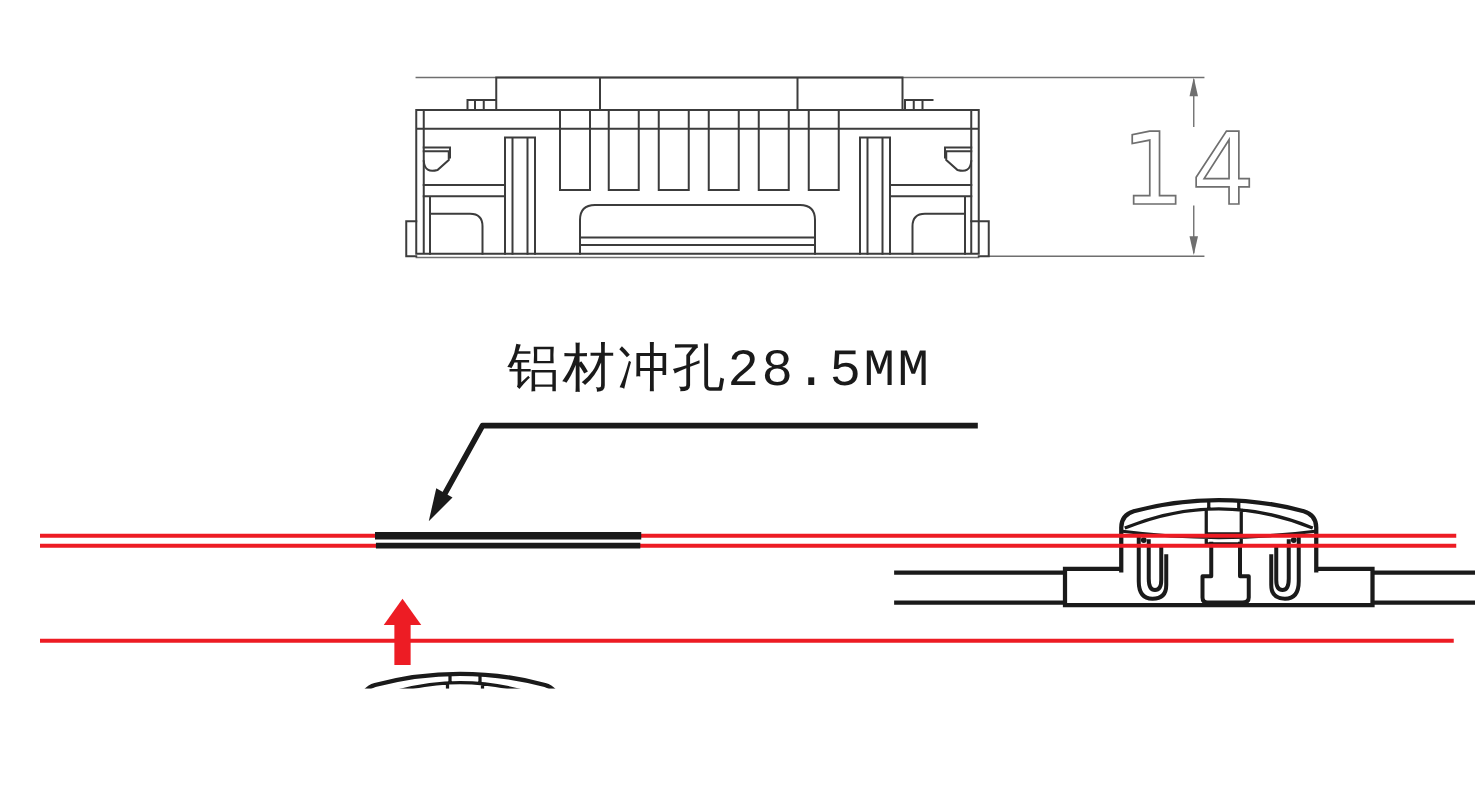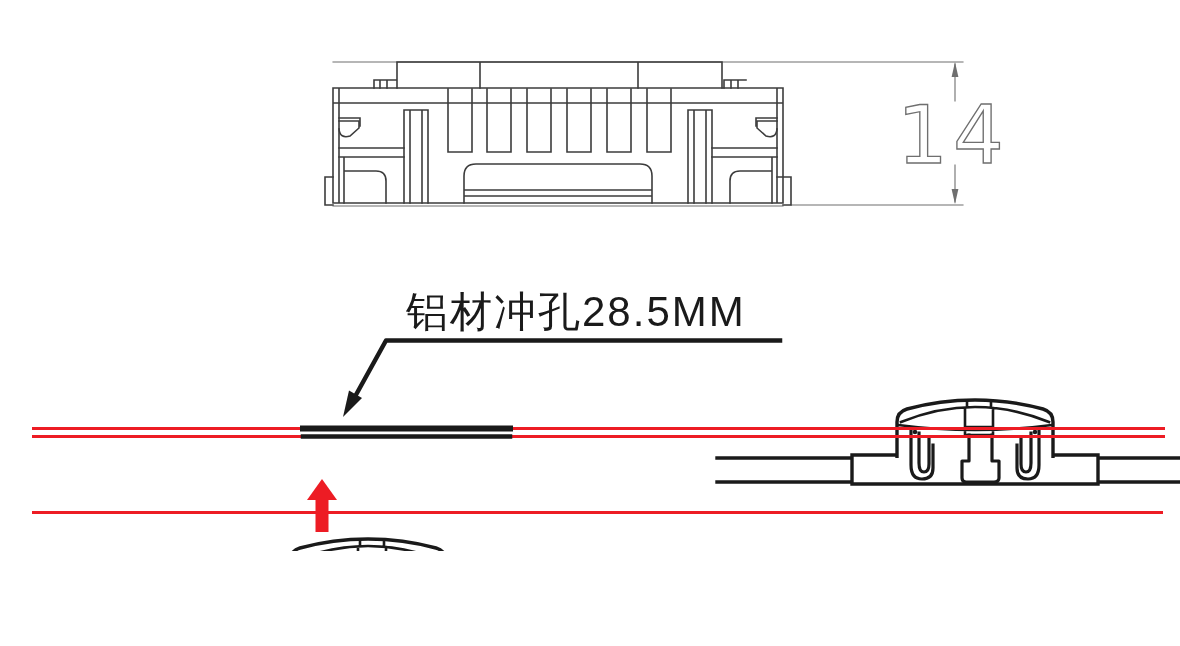--- a/index.html
+++ b/index.html
@@ -30,22 +30,22 @@
   .dim-text{
     font-family:"DejaVu Sans", sans-serif;
     font-size:80px;
     letter-spacing:5px;
     fill:none;
     stroke:var(--dim-line);
     stroke-width:1.35;
   }
   .annotation{
     position:absolute;
-    left:406px;top:284px;
-    font-family:Liberation Sans, sans-serif;
+    left:406px;top:266px;
+    font-family:Liberation Mono, monospace;
     font-size:42px;
     letter-spacing:2px;
     color:var(--ink);
     white-space:nowrap;
   }
 </style>
 </head>
 <body>
 
 <div class="canvas">

